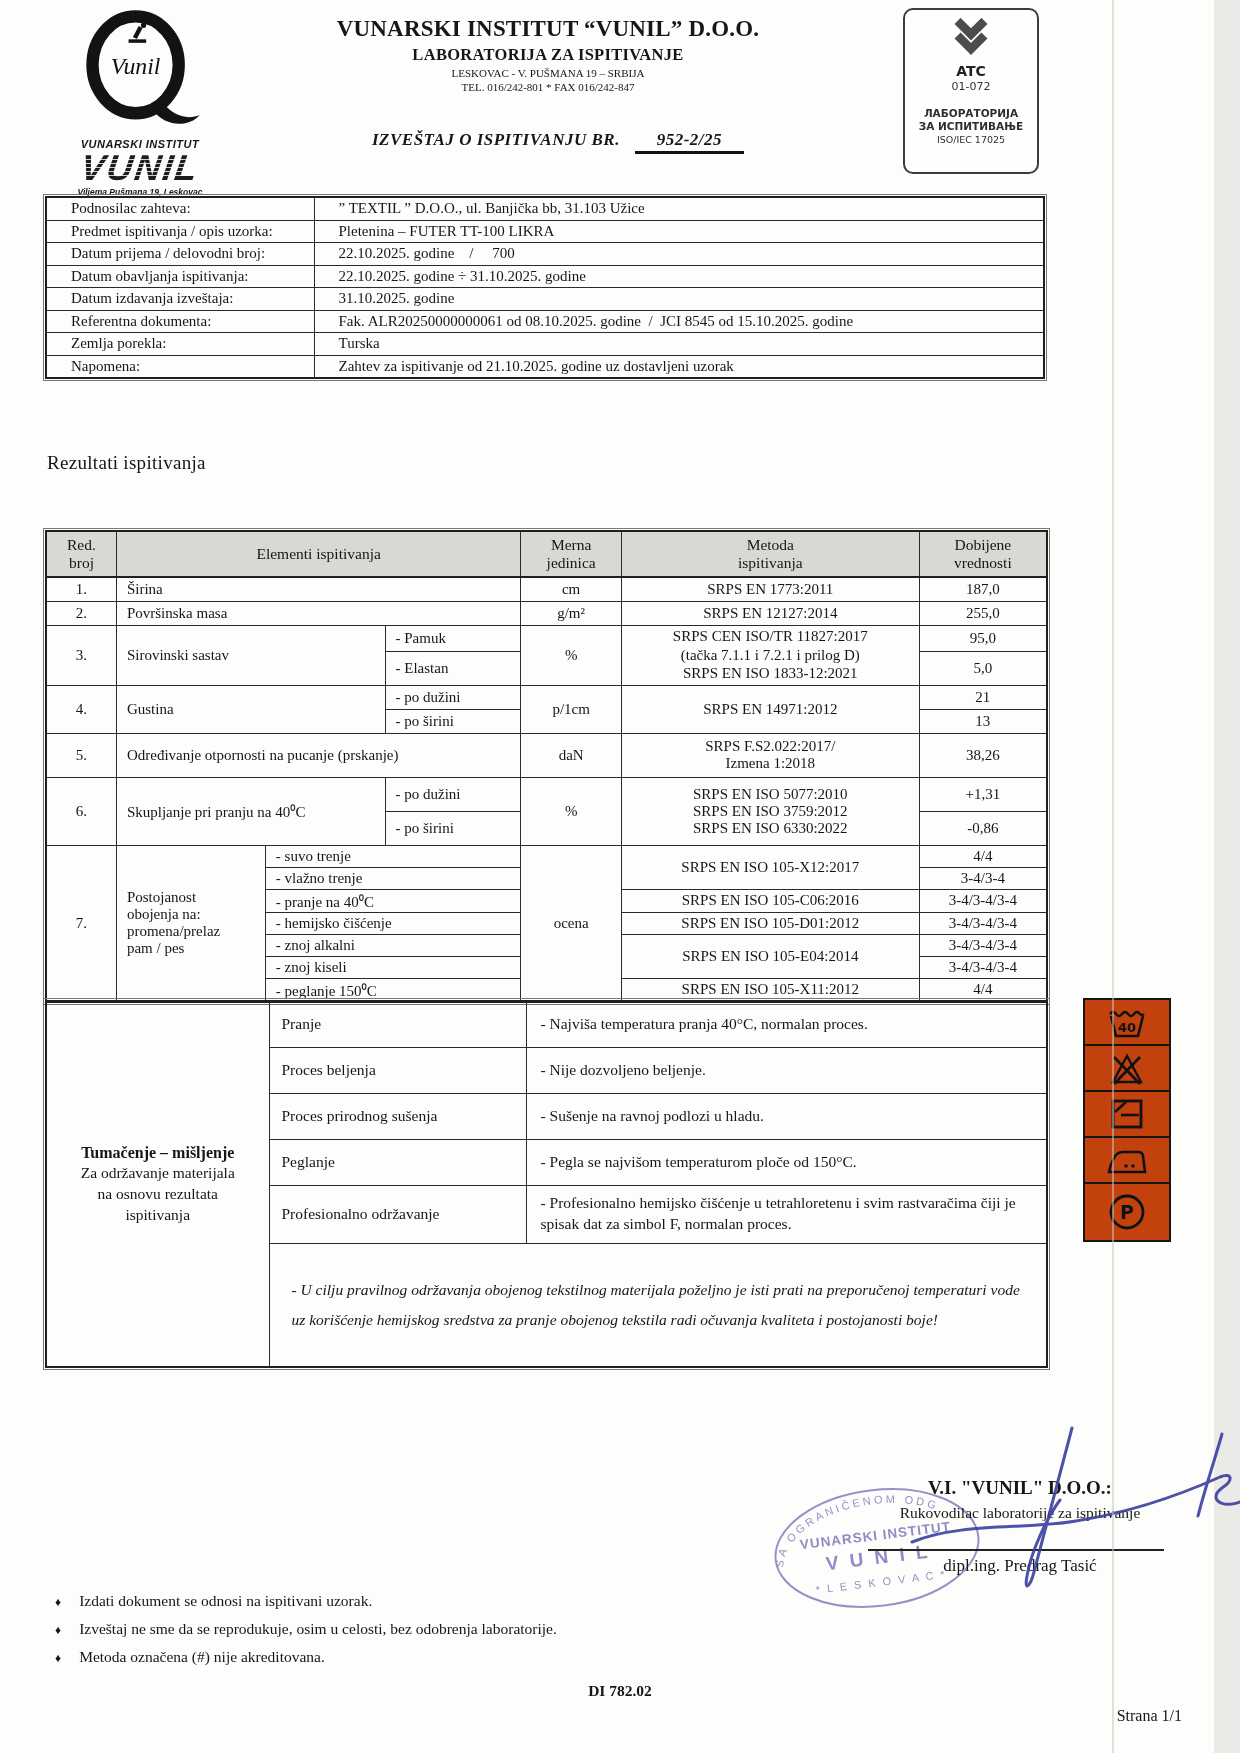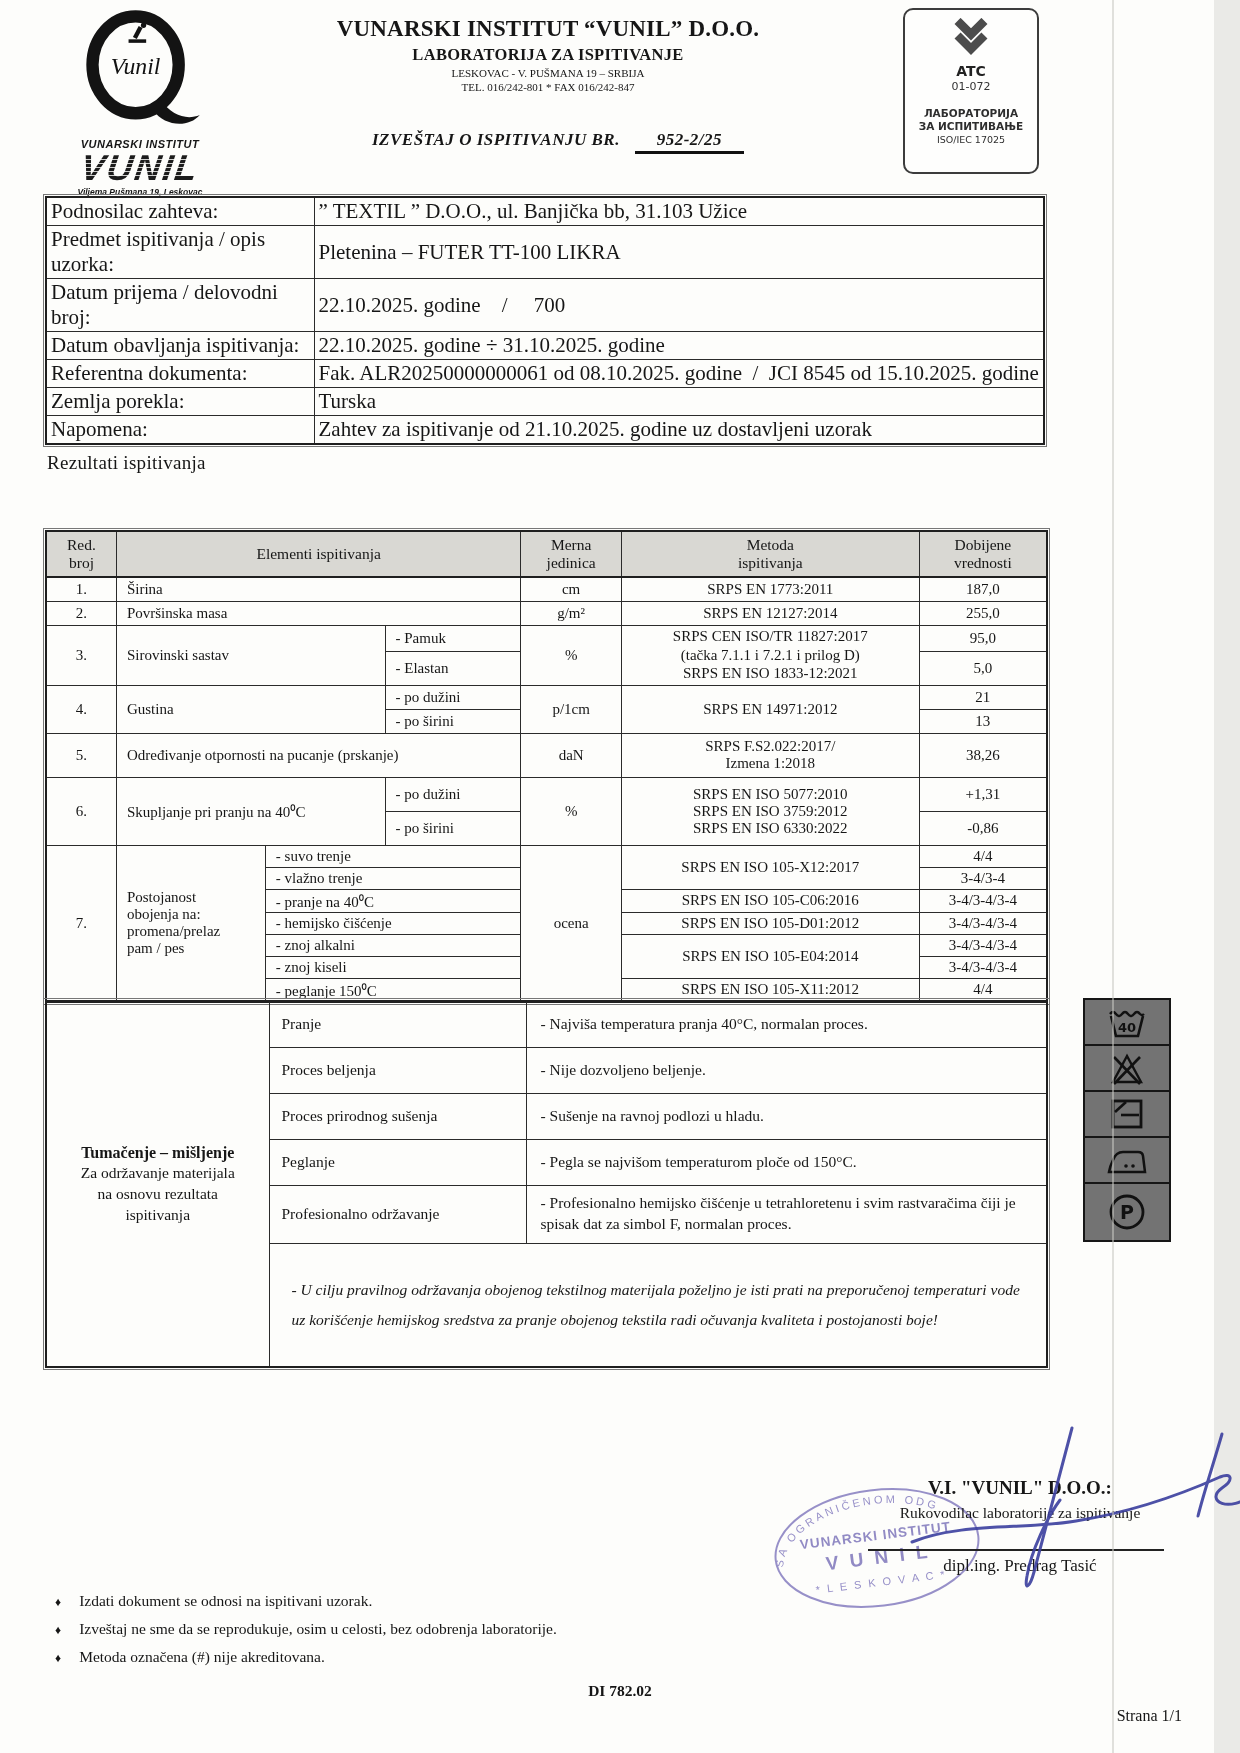--- a/index.html
+++ b/index.html
@@ -29,21 +29,21 @@
   .badge-number{font-size:11px;color:#333;margin-top:1px;}
   .badge-l1,.badge-l2{font-size:10.5px;font-weight:bold;color:#2e2e2e;line-height:1.25;}
   .badge-l3{font-size:9.5px;color:#2e2e2e;margin-top:1px;}
   .badge-sep{height:14px;}
 
   
   table{border-collapse:collapse;table-layout:fixed;}
   td,th{border:1px solid #2b2b2b;font-weight:normal;overflow:hidden;}
   .info-table,.results-table,.interp-table{outline:1px solid #777;outline-offset:1px;}
   .info-table{position:absolute;left:45px;top:196px;width:1000px;border:2px solid #1f1f1f;}
-  .info-table td{font-size:21px;padding:1px 4px;height:19.5px;}
+  .info-table td{font-size:15px;padding:1px 24px;height:19.5px;}
   .info-label{width:268px;}
   .info-value{white-space:pre-wrap;}
 
   .results-heading{position:absolute;left:47px;top:452px;font-size:19px;letter-spacing:.3px;}
 
   .results-table{position:absolute;left:45px;top:530px;width:1003px;border:2px solid #1f1f1f;}
   .results-table td,.results-table th{font-size:15px;text-align:center;vertical-align:middle;padding:1px 4px;}
   .results-table th{background:#d9d8d3;font-size:15.5px;border-bottom:2px solid #1f1f1f;}
   .pre{white-space:pre-line;}
   .cell-left{text-align:left !important;padding-left:10px !important;}
@@ -54,21 +54,21 @@
   
   .interp-table{position:absolute;left:45px;top:1000px;width:1003px;border:2px solid #1f1f1f;}
   .interp-table td{font-size:15.5px;vertical-align:middle;}
   .interp-label{text-align:center;line-height:1.35;}
   .interp-label .t{font-weight:bold;font-size:16px;}
   .interp-type{padding-left:12px;width:255px;}
   .interp-desc{padding-left:14px;line-height:1.35;}
   .interp-note{font-style:italic;font-size:15.5px;line-height:1.95;padding:6px 22px !important;vertical-align:top;}
   .ih46{height:46px;} .ih58{height:58px;} .ih96{height:124px;}
   .symbols-col{position:absolute;left:1083px;top:1000px;width:88px;z-index:2;}
-  .symbol-cell{height:44px;border:2px solid #161616;margin-top:-2px;display:flex;align-items:center;justify-content:center;background:#737373;}
+  .symbol-cell{height:44px;border:2px solid #161616;margin-top:-2px;display:flex;align-items:center;justify-content:center;background:#c2410c;}
   .symbol-cell.tall{height:56px;}
   .symbol-cell svg{display:block;}
 
   
   .sig-company{position:absolute;left:840px;top:1477px;width:360px;text-align:center;font-size:19px;font-weight:bold;}
   .sig-role{position:absolute;left:840px;top:1504px;width:360px;text-align:center;font-size:15.5px;}
   .sig-line{position:absolute;left:868px;top:1549px;width:296px;border-top:2px solid #222;}
   .sig-name{position:absolute;left:840px;top:1556px;width:360px;text-align:center;font-size:17px;}
   .stamp{position:absolute;left:762px;top:1478px;opacity:.88;}
   .sig-scribble{position:absolute;left:900px;top:1420px;z-index:3;}
@@ -140,20 +140,24 @@
           <td class="info-label">Predmet ispitivanja / opis uzorka:</td>
           <td class="info-value">Pletenina – FUTER TT-100 LIKRA</td>
         </tr>
       <tr>
           <td class="info-label">Datum prijema / delovodni broj:</td>
           <td class="info-value">22.10.2025. godine    /     700</td>
         </tr>
       <tr>
           <td class="info-label">Datum obavljanja ispitivanja:</td>
           <td class="info-value">22.10.2025. godine ÷ 31.10.2025. godine</td>
+        </tr>
+      <tr>
+          <td class="info-label">Datum izdavanja izveštaja:</td>
+          <td class="info-value">31.10.2025. godine</td>
         </tr>
       <tr>
           <td class="info-label">Referentna dokumenta:</td>
           <td class="info-value">Fak. ALR20250000000061 od 08.10.2025. godine  /  JCI 8545 od 15.10.2025. godine</td>
         </tr>
       <tr>
           <td class="info-label">Zemlja porekla:</td>
           <td class="info-value">Turska</td>
         </tr>
       <tr>

